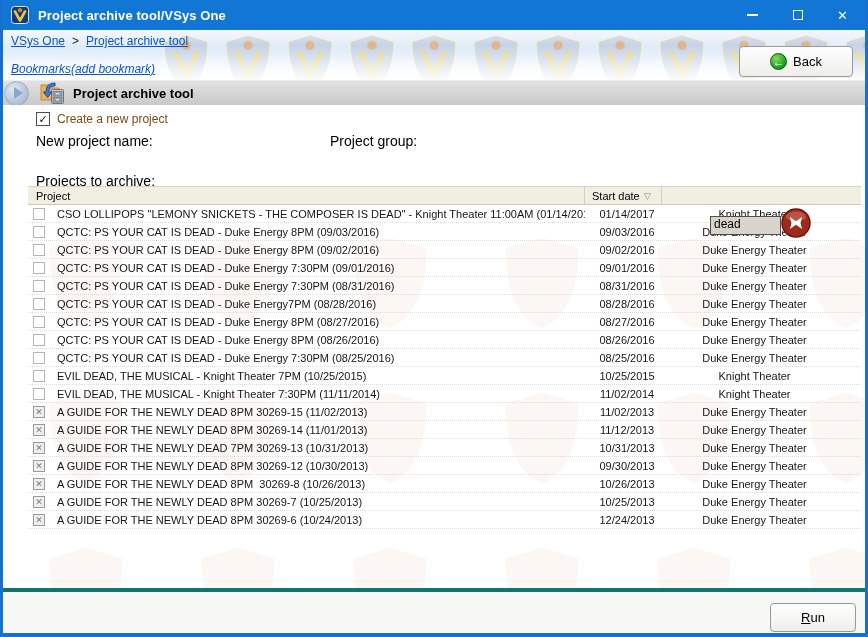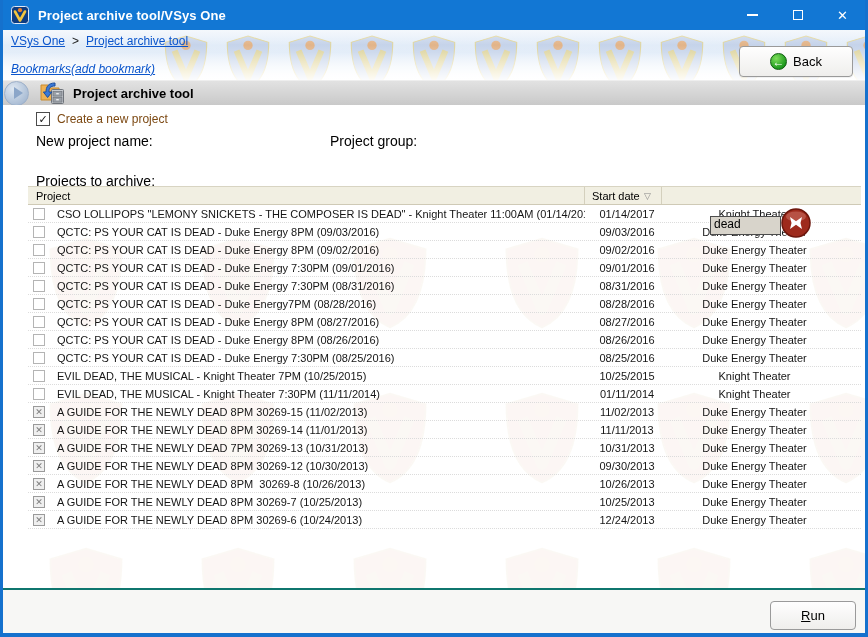--- a/index.html
+++ b/index.html
@@ -86,21 +86,21 @@
   .proj-text { white-space:pre; overflow:hidden; color:#151515; }
   .cell-date { padding-left:7px; color:#151515; }
   .cell-loc { padding-left:9px; color:#151515; }
 
   
   .search-box { position:absolute; top:111px; left:707px; width:71px; height:19px; background:#d8d4cb;
     border:1px solid #4c4c4c; font-size:12px; color:#000; display:flex; align-items:flex-start; padding-left:3px; z-index:5; }
   .search-close { position:absolute; top:102px; left:777px; width:32px; height:32px; z-index:6; cursor:pointer; }
 
   
-  .footer { position:relative; height:45px; background:#f7f7f5; border-top:2px solid #0f766e; }
+  .footer { position:relative; height:45px; background:#f7f7f5; border-top:4px solid #0f766e; }
   .run-btn { position:absolute; top:11px; right:9px; width:86px; height:29px;
     background:linear-gradient(#fefefe,#efeeec); border:1px solid #9a9a9a; border-radius:4px;
     font-size:13px; color:#000; display:flex; align-items:center; justify-content:center; cursor:pointer; }
   .accel { text-decoration:underline; }
 </style>
 </head>
 <body>
 
 <div class="window">
 
@@ -438,41 +438,41 @@
     <div class="cell-date">10/25/2015</div>
     <div class="cell-loc">Knight Theater</div>
     <div></div>
   </div>
 
   <div class="trow">
     <div class="cell-proj">
       <span class="rowbox"></span>
       <span class="proj-text">EVIL DEAD, THE MUSICAL - Knight Theater 7:30PM (11/11/2014)</span>
     </div>
-    <div class="cell-date">01/11/2014</div>
+    <div class="cell-date">11/02/2014</div>
     <div class="cell-loc">Knight Theater</div>
     <div></div>
   </div>
 
   <div class="trow">
     <div class="cell-proj">
       <span class="rowbox checked">✕</span>
       <span class="proj-text">A GUIDE FOR THE NEWLY DEAD 8PM 30269-15 (11/02/2013)</span>
     </div>
     <div class="cell-date">11/02/2013</div>
     <div class="cell-loc">Duke Energy Theater</div>
     <div></div>
   </div>
 
   <div class="trow">
     <div class="cell-proj">
       <span class="rowbox checked">✕</span>
       <span class="proj-text">A GUIDE FOR THE NEWLY DEAD 8PM 30269-14 (11/01/2013)</span>
     </div>
-    <div class="cell-date">11/11/2013</div>
+    <div class="cell-date">11/12/2013</div>
     <div class="cell-loc">Duke Energy Theater</div>
     <div></div>
   </div>
 
   <div class="trow">
     <div class="cell-proj">
       <span class="rowbox checked">✕</span>
       <span class="proj-text">A GUIDE FOR THE NEWLY DEAD 7PM 30269-13 (10/31/2013)</span>
     </div>
     <div class="cell-date">10/31/2013</div>

